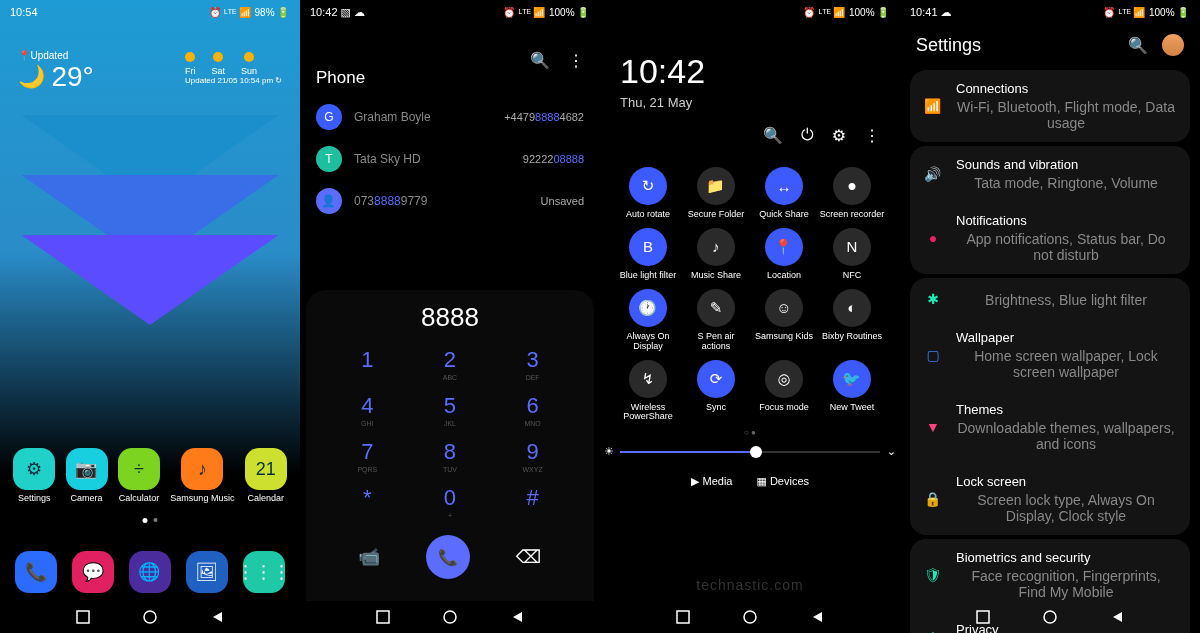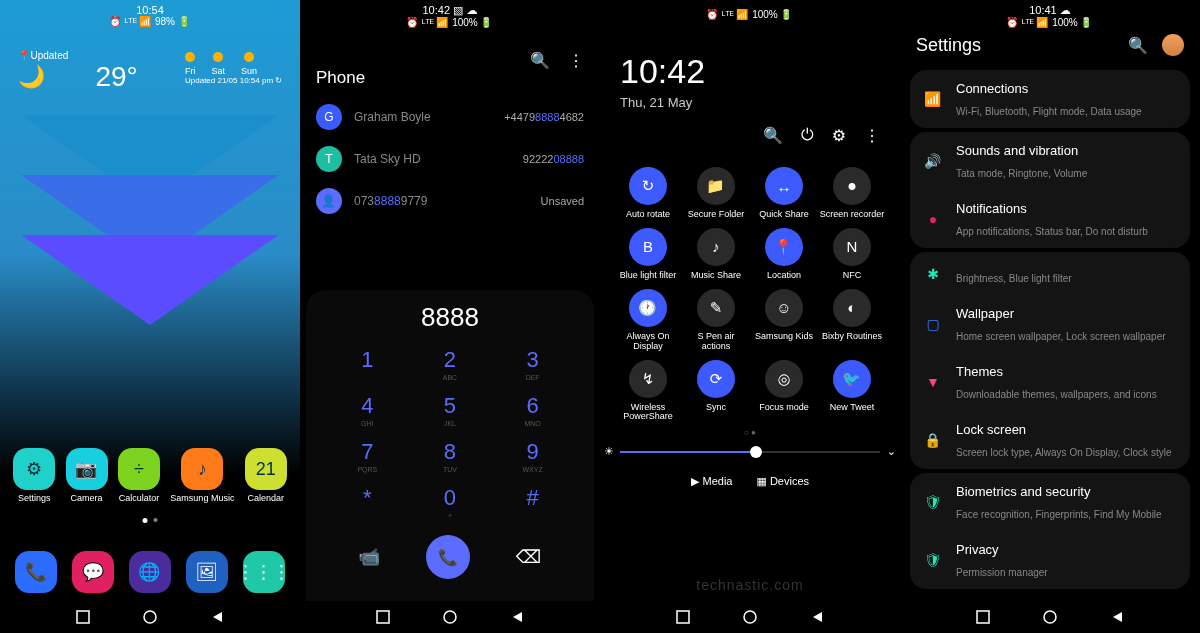--- a/index.html
+++ b/index.html
@@ -1,30 +1,30 @@
 <!DOCTYPE html>
 <html><head>
 <meta charset="utf-8">
 <style>
 * { margin: 0; padding: 0; box-sizing: border-box; font-family: -apple-system, sans-serif; }
 body { background: #fff; width: 1200px; height: 633px; display: flex; }
 .screen { width: 300px; height: 633px; background: #000; position: relative; overflow: hidden; color: #fff; }
-.status-bar { height: 24px; display: flex; align-items: center; justify-content: space-between; padding: 4px 10px; font-size: 11px; flex-direction: column; }
+.status-bar { height: 24px; display: flex; align-items: center; justify-content: space-between; padding: 12px 10px; font-size: 11px; }
 .status-right { display: flex; align-items: flex-start; gap: 3px; font-size: 10px; }
 .nav-bar { position: absolute; bottom: 0; left: 0; right: 0; height: 32px; display: flex; align-items: center; justify-content: space-around; padding: 0 50px; }
 .nav-icon { width: 14px; height: 14px; }
 
 
 .s1 { background: linear-gradient(180deg, #1e9bd4 0%, #2a8cc8 40%, #000 75%); }
 .chevrons { position: absolute; top: 115px; left: 0; right: 0; height: 260px; }
 .chev { position: absolute; left: 50%; transform: translateX(-50%); width: 400px; height: 180px; }
 .weather-widget { position: absolute; top: 50px; left: 18px; color: #fff; }
 .loc { font-size: 10px; }
 .temp-row { display: flex; align-items: center; gap: 6px; }
-.temp { font-size: 28px; font-weight: 300; margin-left: 44px; }
+.temp { font-size: 28px; font-weight: 300; }
 .forecast { position: absolute; top: 52px; right: 18px; text-align: center; }
 .fc-days { display: flex; gap: 16px; font-size: 9px; }
 .fc-day { display: flex; flex-direction: column; align-items: center; gap: 4px; }
 .sun { width: 10px; height: 10px; background: #ffb300; border-radius: 50%; }
 .updated { font-size: 8px; margin-top: 0; }
 .app-row { position: absolute; left: 0; right: 0; display: flex; justify-content: space-around; padding: 0 8px; }
 .app-row.r1 { bottom: 130px; }
 .app-row.r2 { bottom: 40px; }
 .app { display: flex; flex-direction: column; align-items: center; gap: 3px; }
 .app-icon { width: 42px; height: 42px; border-radius: 14px; display: flex; align-items: center; justify-content: center; font-size: 18px; }
@@ -70,21 +70,21 @@
 
 .s4-header { display: flex; align-items: center; justify-content: space-between; padding: 10px 16px; }
 .s4-title { font-size: 18px; }
 .s4-icons { display: flex; align-items: center; gap: 14px; }
 .prof { width: 22px; height: 22px; border-radius: 50%; background: linear-gradient(#f0a060, #d08040); }
 .sgroup { margin: 4px 10px; background: #141414; border-radius: 16px; overflow: hidden; }
 .sitem { display: flex; align-items: center; padding: 11px 14px; gap: 14px; }
 .sicon { width: 18px; font-size: 14px; text-align: center; }
 .stexts { flex: 1; }
 .stitle { font-size: 13px; }
-.ssub { font-size: 10px; color: #888; margin-top: 10px; }
+.ssub { font-size: 14px; color: #888; margin-top: 3px; text-align: center; }
 </style>
 </head>
 <body>
 
 <div class="screen s1">
   <div class="status-bar">
     <span>10:54</span>
     <span class="status-right">⏰ ᴸᵀᴱ 📶 <span>98%</span>🔋</span>
   </div>
   <div class="chevrons">

